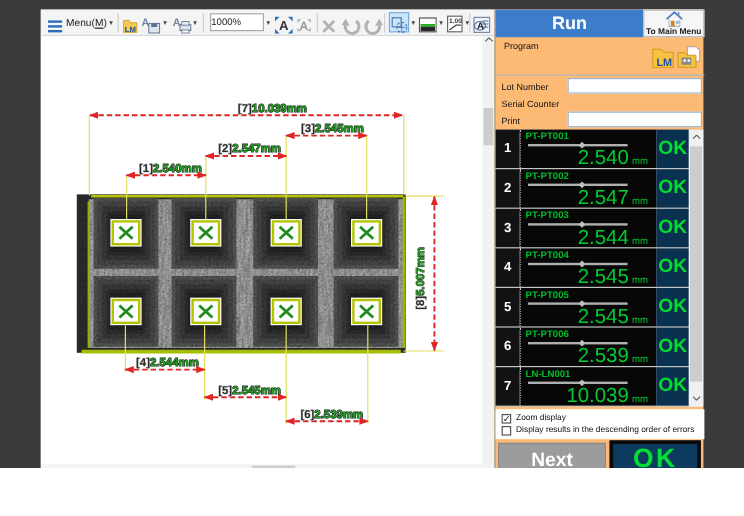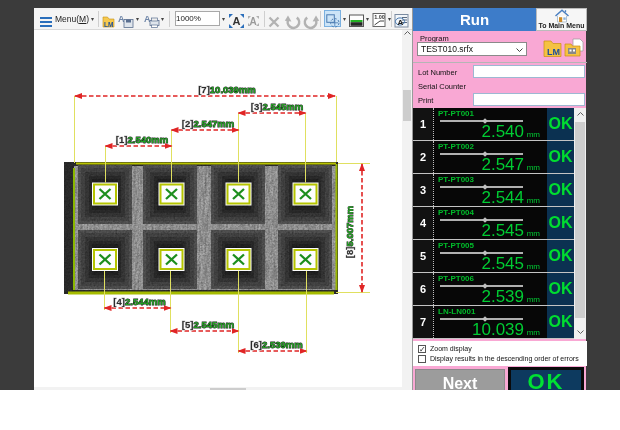--- a/index.html
+++ b/index.html
@@ -12,21 +12,21 @@
 .tsep{position:absolute;top:3px;width:1px;height:16px;background:#cfcfcf}
 .tico{position:absolute;top:2px;height:18px}
 
 #viewer{position:absolute;left:0;top:22px;width:368px;height:357px;background:#fff;overflow:hidden}
 
 .sb{position:absolute;background:#f2f2f2}
 .sbthumb{position:absolute;background:#cdcdcd}
 
 #btb{position:absolute;left:0;top:391px;width:379px;height:23px;background:linear-gradient(#fafafa,#dedede);border-top:1px solid #bbb}
 
-#panel{position:absolute;left:378px;top:0;width:174px;height:414px;background:#f9a8d4;border-left:1px solid #9a9a9a}
+#panel{position:absolute;left:378px;top:0;width:174px;height:414px;background:#fdba74;border-left:1px solid #9a9a9a}
 #runbar{position:absolute;left:0;top:0;width:123px;height:23px;background:#3d7cc9;color:#fff;
   font-size:15px;font-weight:bold;text-align:center;line-height:23px}
 #tomain{position:absolute;left:123px;top:0;width:51px;height:23px;background:#f6f6f6;border:1px solid #bbb;
   font-size:7px;font-weight:bold;color:#222;text-align:center;white-space:nowrap;overflow:hidden}
 #prog-label{position:absolute;left:7px;top:26px;font-size:7.5px;color:#111}
 #combo{position:absolute;left:4px;top:34px;width:110px;height:14px;background:#fff;border:1px solid #8a8a8a;
   font-size:8.5px;color:#111;line-height:13px;padding-left:3px}
 .frow-label{position:absolute;left:5px;font-size:7.5px;color:#111;white-space:nowrap}
 .finput{position:absolute;left:60px;width:112px;height:13px;background:#fff;border:1px solid #9db8d2;font-size:8.5px;line-height:12px;padding-left:3px;color:#111}
 
@@ -347,23 +347,20 @@
       <svg width="16" height="14" viewBox="0 0 16 14" style="margin-top:0px">
         <path d="M3.5 7 V13 H12.5 V7" stroke="#a8bacc" stroke-width="0.9" fill="#fdfdfd"></path>
         <path d="M1.5 7 L8 1.2 L14.5 7" stroke="#4a7fc1" stroke-width="1.5" fill="none"></path>
         <path d="M11.5 3.2 V1.2" stroke="#4a7fc1" stroke-width="1.3"></path>
         <rect x="5" y="8.2" width="3.2" height="4.8" fill="#cc8a26"></rect>
         <rect x="9.3" y="8.4" width="2.4" height="2.4" fill="#8ab4dd"></rect>
       </svg>
       <div style="margin-top:-2px">To Main Menu</div>
     </div>
     <div id="prog-label">Program</div>
-    <div id="combo">TEST010.srfx<svg style="position:absolute;right:3px;top:5px" width="7" height="4" viewBox="0 0 7 4">
-            <path d="M0.5 0.5 L3.5 3.5 L6.5 0.5" stroke="#444" fill="none"></path>
-          </svg></div>
     <svg class="abs" style="left:130px;top:30px" width="19" height="19" viewBox="0 0 19 19">
       <path d="M1 3 h7 l2 2.5 H18 v13 H1z" fill="#f5c242" stroke="#c89010" stroke-width="0.7"></path>
       <text x="4" y="17" font-size="9" font-weight="bold" fill="#1d4f9c" font-family="Liberation Sans">LM</text>
     </svg>
     <svg class="abs" style="left:151px;top:30px" width="20" height="19" viewBox="0 0 20 19">
       <path d="M9 1 h7 l3 3 v9 H9z" fill="#fff" stroke="#999" stroke-width="0.7"></path>
       <path d="M1 6 h6 l1.5 2 H16 v10 H1z" fill="#f5c242" stroke="#c89010" stroke-width="0.7"></path>
       <rect x="4" y="10" width="8" height="6" fill="#888"></rect>
       <rect x="5.5" y="11.5" width="2" height="2" fill="#fff"></rect>
       <rect x="9" y="11.5" width="2" height="2" fill="#fff"></rect>

